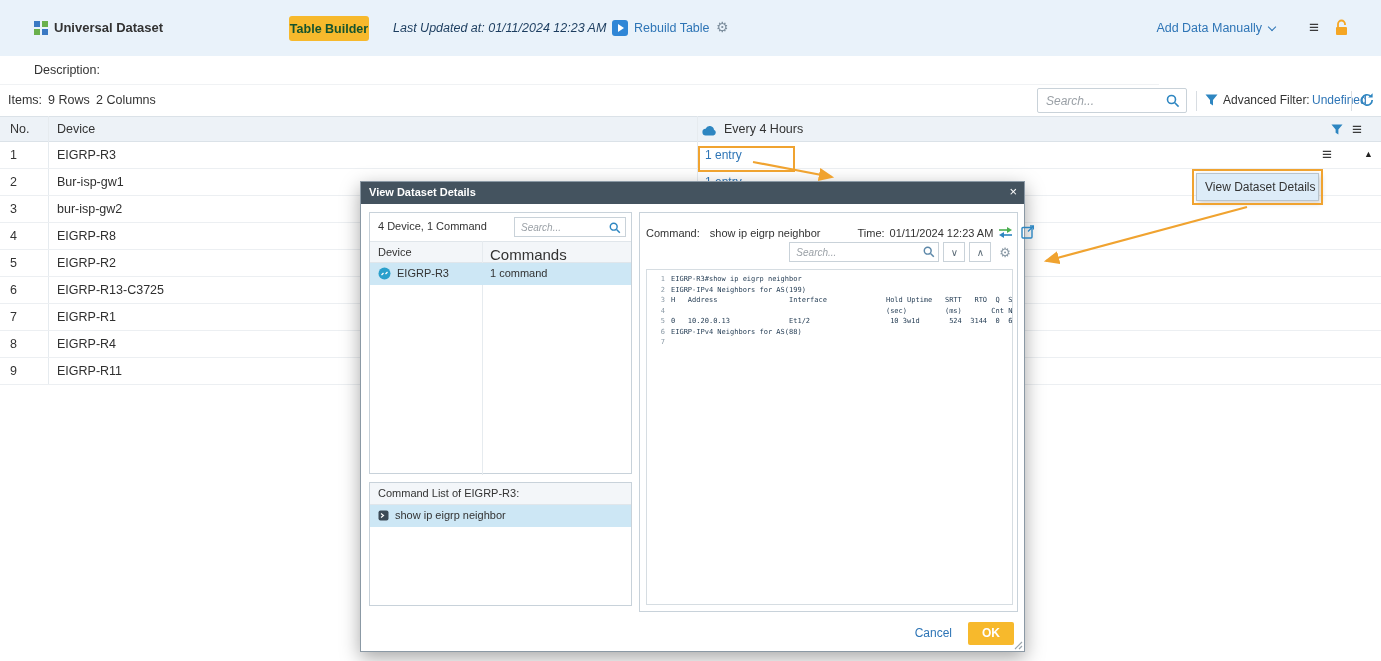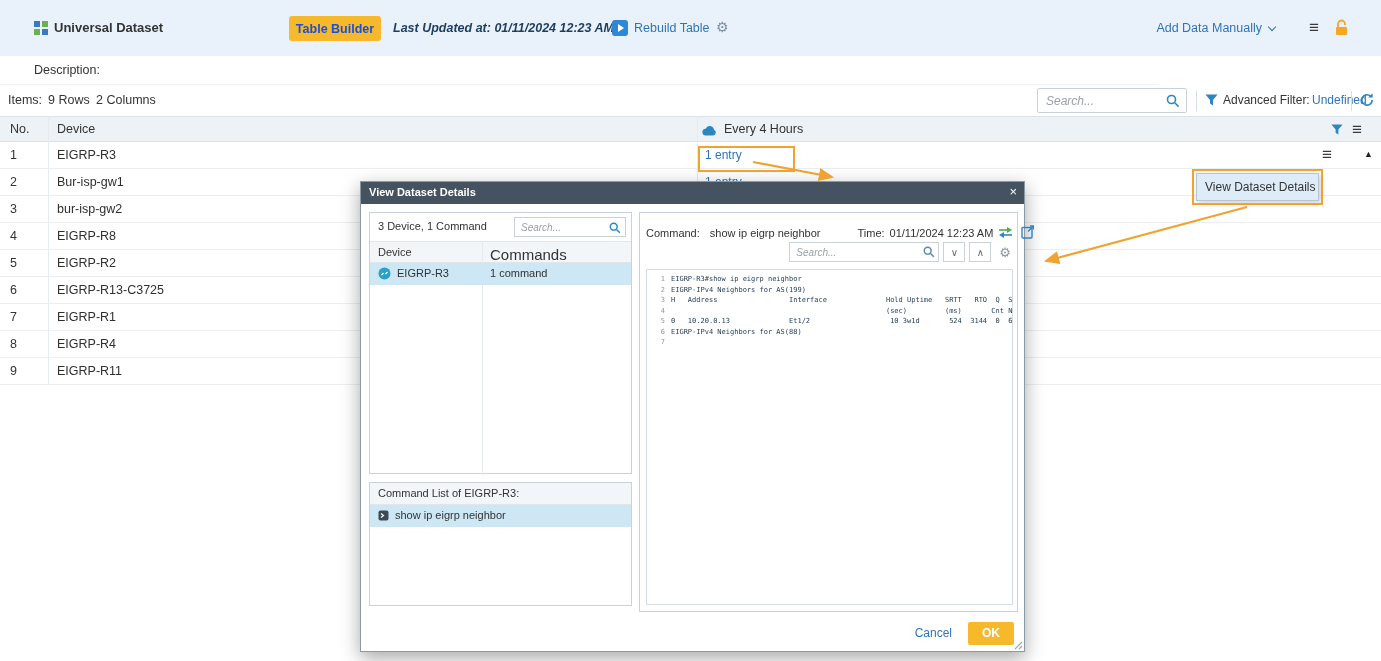--- a/index.html
+++ b/index.html
@@ -5,22 +5,22 @@
   *{box-sizing:border-box;margin:0;padding:0}
   html,body{width:1381px;height:661px}
   body{font-family:"Liberation Sans",sans-serif;font-size:12.5px;color:#333;background:#fff;position:relative;overflow:hidden}
   
   .topbar{position:absolute;left:0;top:0;width:1381px;height:56px;background:#e9f2fa}
   .app-icon{position:absolute;left:34px;top:21px;width:14px;height:14px;display:grid;grid-template-columns:6px 6px;grid-template-rows:6px 6px;gap:2px}
   .app-icon i{display:block;width:6px;height:6px}
   .app-icon i.b{background:#3a79c3}.app-icon i.g{background:#6ab04c}
   .app-title{position:absolute;left:54px;top:20px;font-weight:bold;font-size:13px;color:#333}
   .btn-yellow{background:#f7b92c;border:none;border-radius:3px;cursor:pointer;font-family:inherit}
-  .tb-btn{position:absolute;left:289px;top:16px;width:92px;height:25px;font-size:12.5px;font-weight:bold;color:#1d4ed8}
-  .last-updated{position:absolute;left:393px;top:21px;font-style:italic;font-weight:bold;color:#1c3d5f}
+  .tb-btn{position:absolute;left:289px;top:16px;width:80px;height:25px;font-size:12.5px;font-weight:bold;color:#14532d}
+  .last-updated{position:absolute;left:393px;top:21px;font-style:italic;font-weight:normal;color:#1c3d5f}
   .play-icon{position:absolute;left:612px;top:20px;width:16px;height:16px;background:#2f86d6;border-radius:3px}
   .play-icon::after{content:"";position:absolute;left:6px;top:4px;border-left:6px solid #fff;border-top:4px solid transparent;border-bottom:4px solid transparent}
   .link{color:#2e75b6;text-decoration:none;cursor:pointer}
   .rebuild-label{position:absolute;left:634px;top:21px}
   .gear{color:#7d8f9e;cursor:pointer}
   .gear-rebuild{position:absolute;left:716px;top:19px;font-size:14px}
   .adm{position:absolute;right:106px;top:21px;color:#2e75b6;cursor:pointer;white-space:nowrap}
   .chev{display:inline-block;width:6px;height:6px;border-right:1.5px solid #2e75b6;border-bottom:1.5px solid #2e75b6;transform:rotate(45deg);margin-left:7px;position:relative;top:-2px}
   .hamb{font-size:17px;color:#3a3a3a;cursor:pointer;line-height:1}
   .hamb-top{position:absolute;right:62px;top:19px}
@@ -230,21 +230,21 @@
 </div>
 
 <div class="modal">
   <div class="modal-hdr">
     <span class="modal-title">View Dataset Details</span>
     <span class="modal-close">×</span>
   </div>
 
   <div class="panel lpanel">
     <div class="lp-topbar">
-      <span class="lp-summary">3 Device, 1 Command</span>
+      <span class="lp-summary">4 Device, 1 Command</span>
       <span class="mini-search">
         <input placeholder="Search..." style="">
         <svg width="12" height="12" viewBox="0 0 14 14">
           <circle cx="5.5" cy="5.5" r="4" fill="none" stroke="#2e86c1" stroke-width="1.7"></circle>
           <line x1="8.8" y1="8.8" x2="12.6" y2="12.6" stroke="#2e86c1" stroke-width="1.7"></line>
         </svg>
       </span>
     </div>
     <div class="dev-thead">
       <span class="dev-th1">Device</span>

